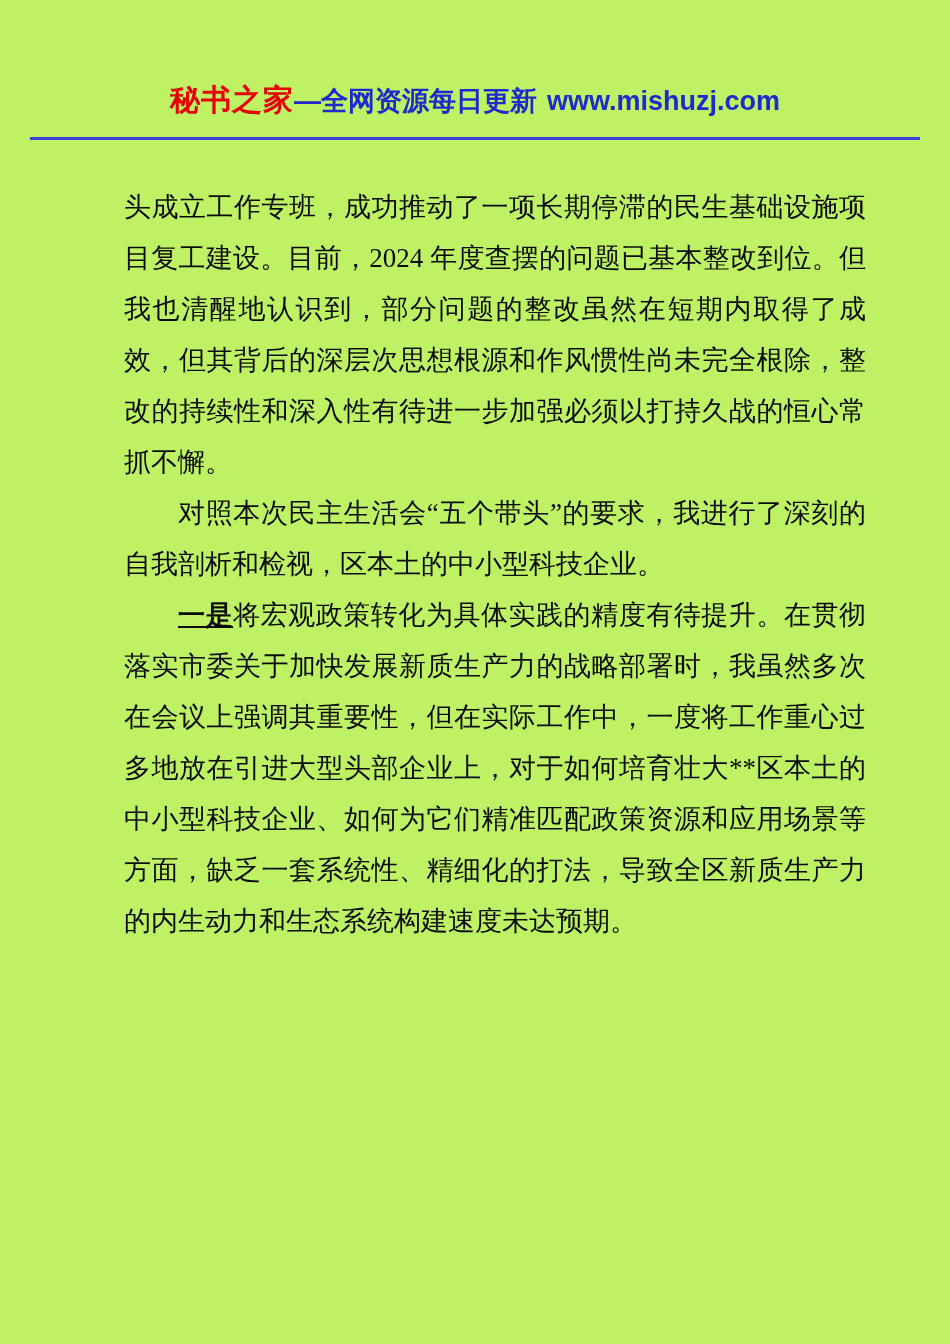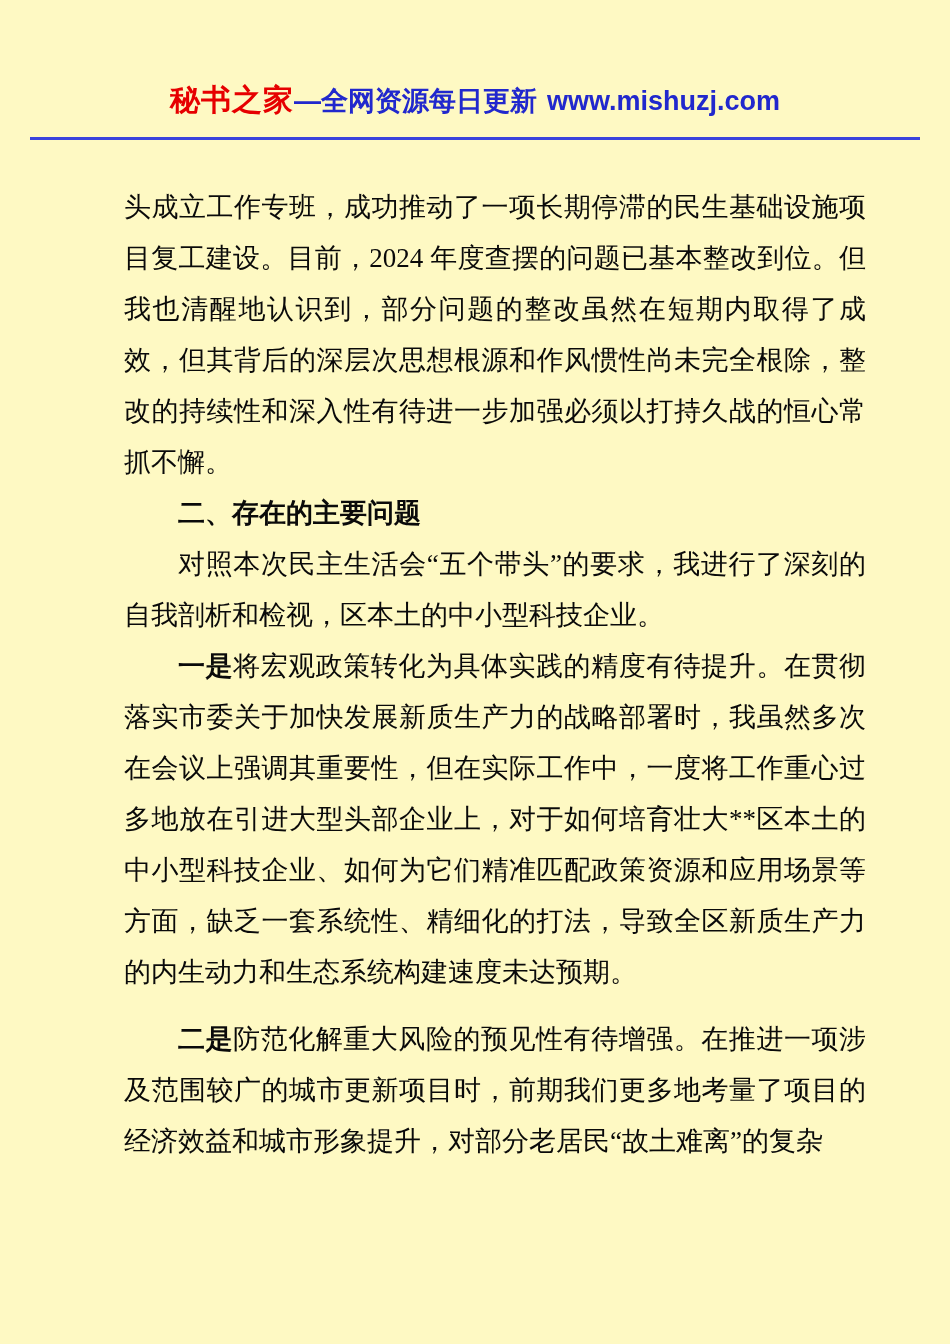--- a/index.html
+++ b/index.html
@@ -8,21 +8,21 @@
     width: 950px;
     height: 1344px;
     font-family: "Liberation Serif", "DejaVu Serif", serif;
     color: #000000;
   }
   .page {
     position: relative;
     width: 950px;
     height: 1344px;
     overflow: hidden;
-    background: #fef9c3;
+    background: #bef264;
   }
   .site-header {
     padding-top: 80px;
     text-align: center;
     white-space: nowrap;
     font-weight: bold;
     font-family: "Liberation Sans", "DejaVu Sans", sans-serif;
   }
   .site-name {
     color: #e60000;
@@ -53,42 +53,40 @@
     color: #0a0a0a;
   }
   .para { margin: 0; }
   .indent { text-indent: 2em; }
   .no-indent { text-indent: 0; }
   .heading-2, .heading-3 {
     text-indent: 2em;
     font-weight: bold;
     font-family: "Liberation Sans", "DejaVu Sans", sans-serif;
   }
-  .lead-bold { font-weight: bold; }
+  .lead-bold { font-weight: bold; text-decoration: underline; }
   .spaced { margin-top: 16px; }
 </style>
 </head>
 <body>
 
 <div class="page">
 
   <header class="site-header">
     <span class="site-name">秘书之家</span><span class="site-tagline">—全网资源每日更新</span><span class="site-url">www.mishuzj.com</span>
   </header>
 
   <div class="header-rule"></div>
 
   <main class="doc-body">
 
     <p class="para no-indent">头成立工作专班，成功推动了一项长期停滞的民生基础设施项目复工建设。目前，2024 年度查摆的问题已基本整改到位。但我也清醒地认识到，部分问题的整改虽然在短期内取得了成效，但其背后的深层次思想根源和作风惯性尚未完全根除，整改的持续性和深入性有待进一步加强必须以打持久战的恒心常抓不懈。</p>
 
-    <p class="para heading-2">二、存在的主要问题</p>
 
     <p class="para indent">对照本次民主生活会“五个带头”的要求，我进行了深刻的自我剖析和检视，区本土的中小型科技企业。</p>
 
 
     <p class="para indent"><span class="lead-bold">一是</span><span>将宏观政策转化为具体实践的精度有待提升。在贯彻落实市委关于加快发展新质生产力的战略部署时，我虽然多次在会议上强调其重要性，但在实际工作中，一度将工作重心过多地放在引进大型头部企业上，对于如何培育壮大**区本土的中小型科技企业、如何为它们精准匹配政策资源和应用场景等方面，缺乏一套系统性、精细化的打法，导致全区新质生产力的内生动力和生态系统构建速度未达预期。</span></p>
 
-    <p class="para indent spaced"><span class="lead-bold">二是</span><span>防范化解重大风险的预见性有待增强。在推进一项涉及范围较广的城市更新项目时，前期我们更多地考量了项目的经济效益和城市形象提升，对部分老居民“故土难离”的复杂</span></p>
 
   </main>
 
 </div>
 
 </body></html>

